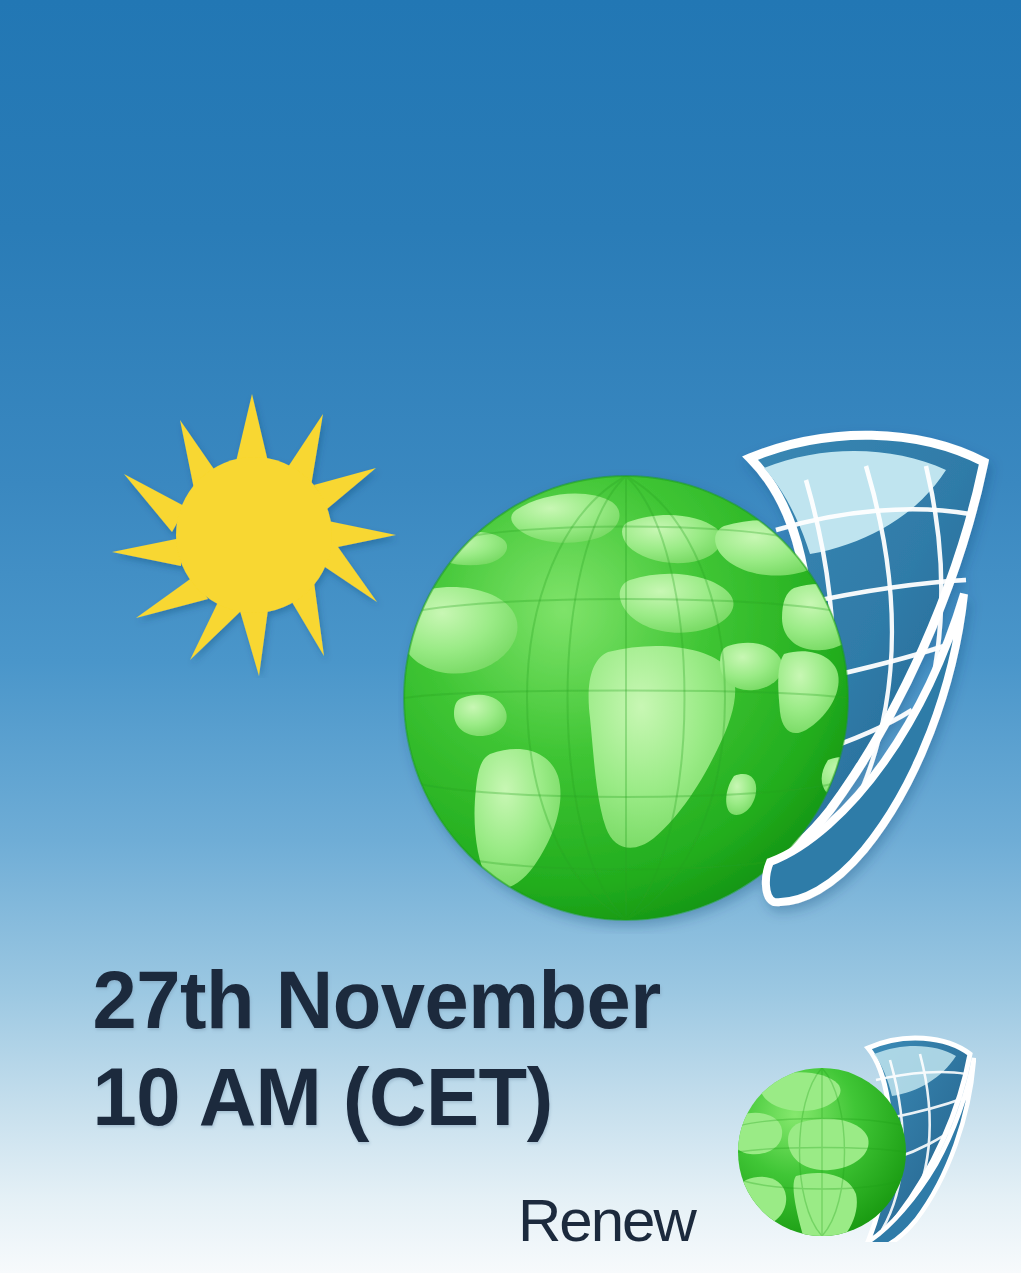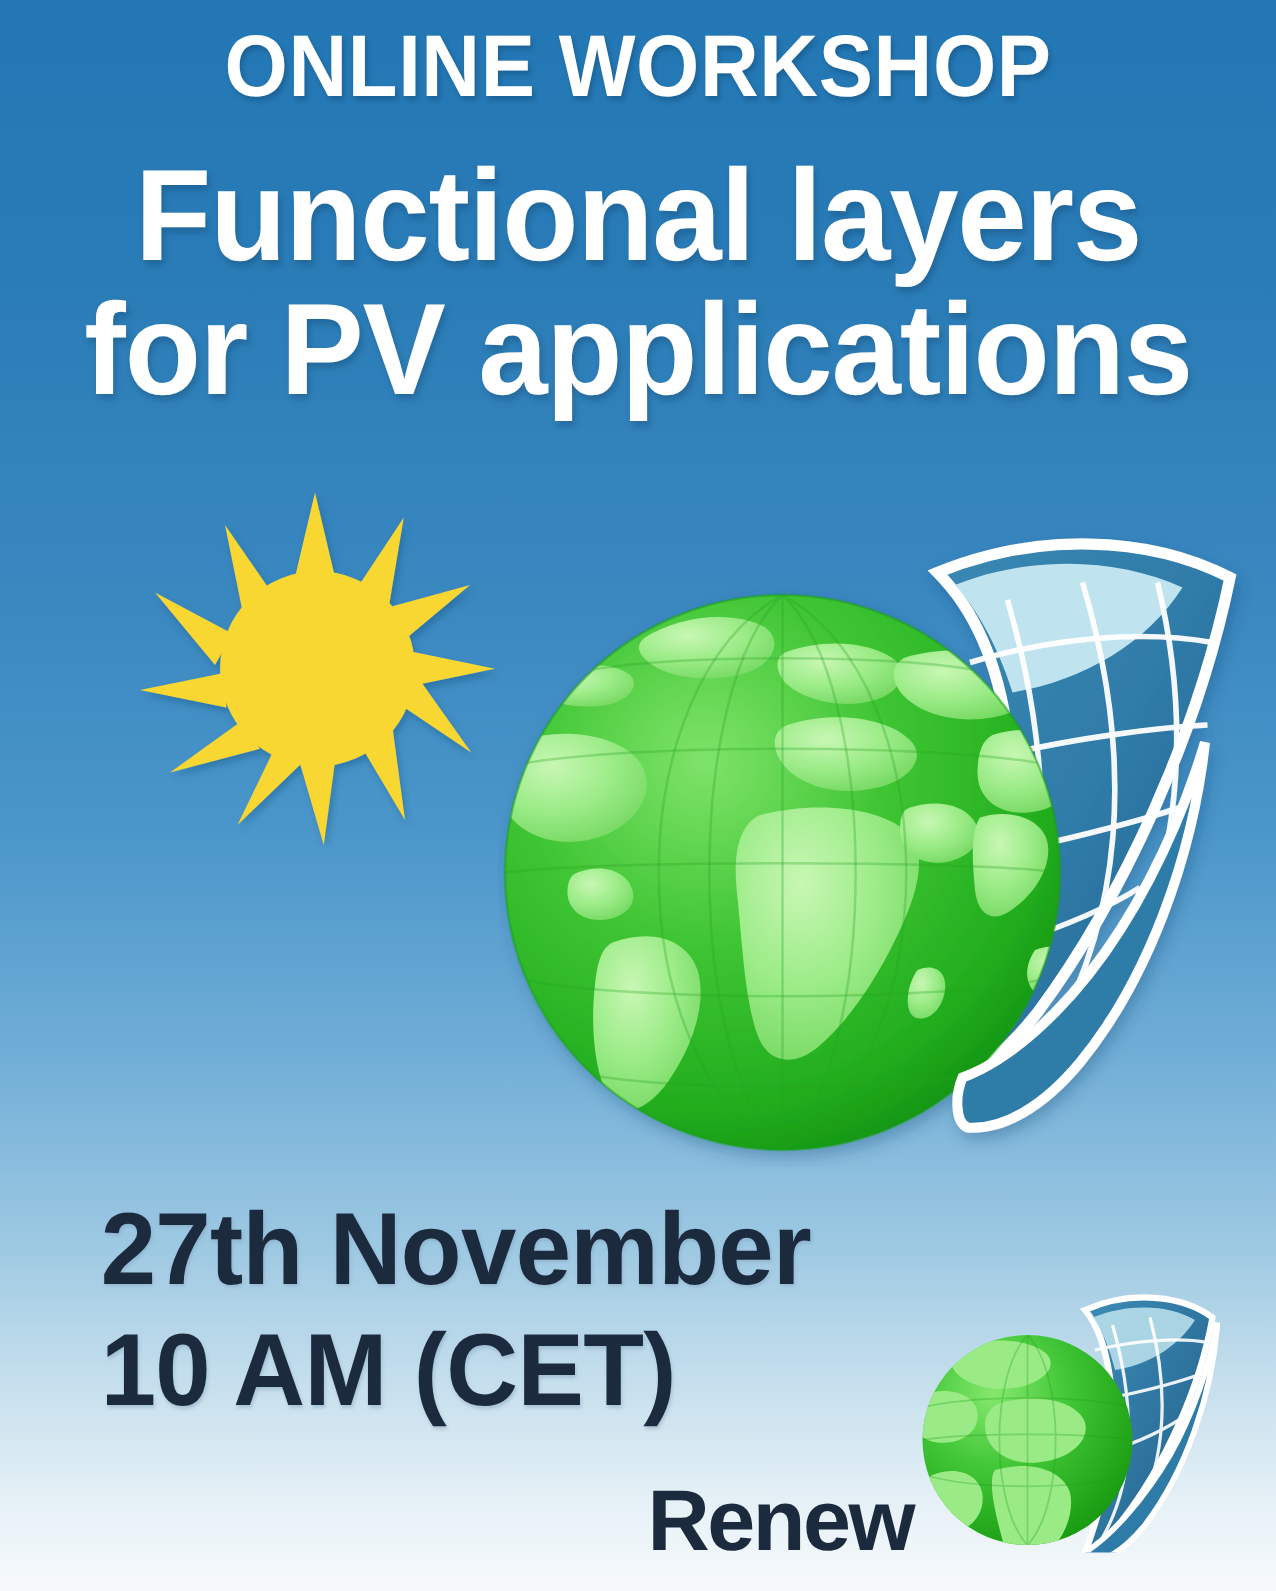--- a/index.html
+++ b/index.html
@@ -77,21 +77,21 @@
     position: absolute;
     left: 398px;
     top: 418px;
     width: 608px;
     height: 516px;
   }
 
   
   .date-block {
     position: absolute;
-    left: 70px;
+    left: 82px;
     top: 952px;
     width: 700px;
   }
 
   .date-line {
     display: block;
     color: #1c2a3d;
     font-size: 82px;
     font-weight: 700;
     line-height: 1.18;
@@ -124,22 +124,22 @@
     bottom: 22px;
     width: 503px;
     height: 96px;
   }
 
   .wm-renew {
     position: absolute;
     left: 0;
     bottom: 0;
     color: #1c2a3d;
-    font-size: 69px;
-    font-weight: 700;
+    font-size: 60px;
+    font-weight: 400;
     letter-spacing: -2px;
     line-height: 1;
     white-space: nowrap;
   }
 
   .wm-pv {
     position: absolute;
     left: 280px;
     bottom: -6px;
     font-size: 104px;
@@ -150,25 +150,20 @@
     -webkit-text-stroke: 5px #2a6c96;
     paint-order: stroke fill;
     white-space: nowrap;
   }
 </style>
 </head>
 <body>
 
 <div id="poster">
 
-  <div class="headline-block">
-    <span class="eyebrow">ONLINE WORKSHOP</span>
-    <span class="title-line l1">Functional layers</span>
-    <span class="title-line l2">for PV applications</span>
-  </div>
 
   <svg class="sun" viewBox="0 0 296 286">
     <defs>
       <filter id="softshadow" x="-30%" y="-30%" width="170%" height="170%">
         <feDropShadow dx="2" dy="4" stdDeviation="3" flood-color="#0d3d68" flood-opacity="0.30"></feDropShadow>
       </filter>
     </defs>
     <g filter="url(#softshadow)" fill="#f8d730">
 
       <g>

